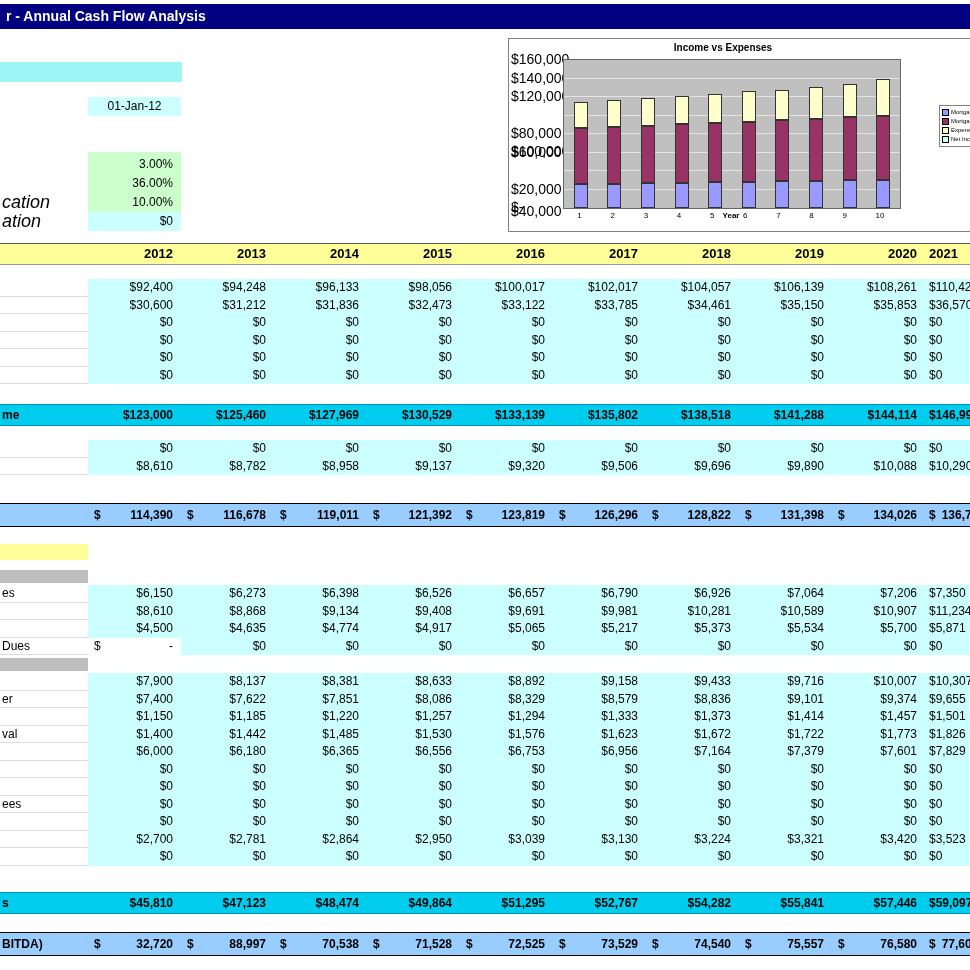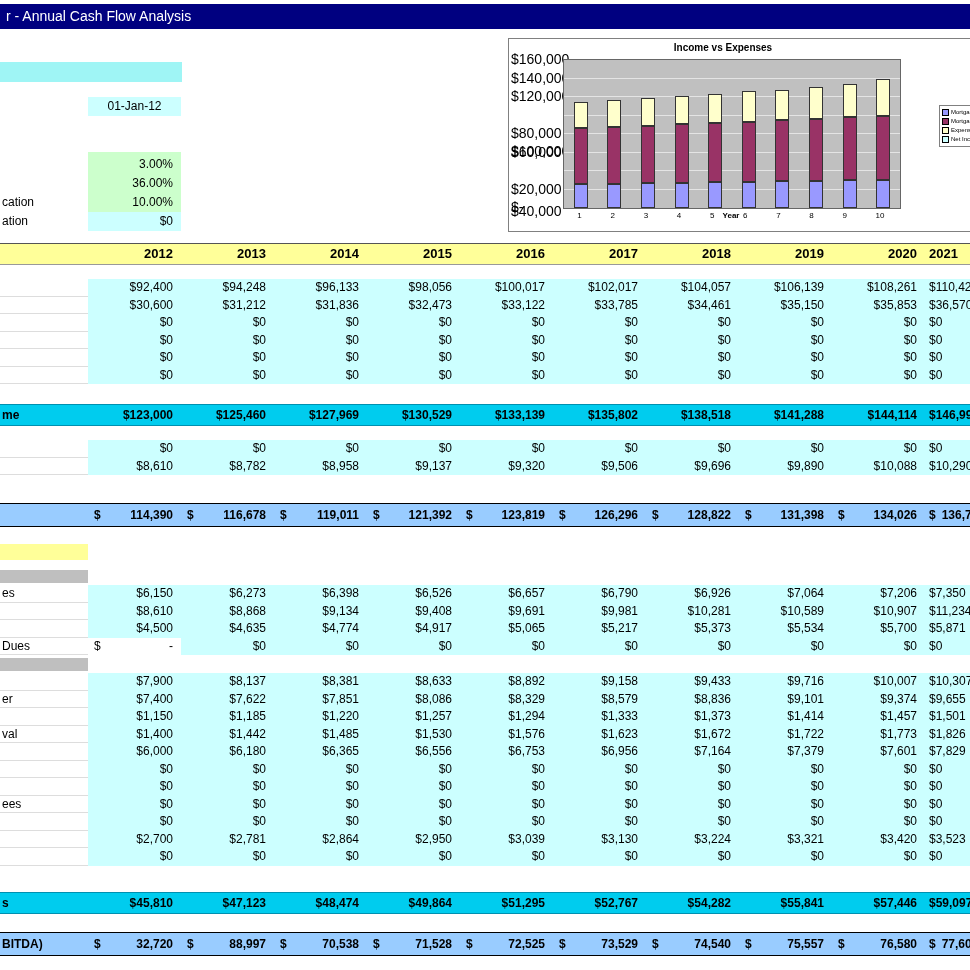--- a/index.html
+++ b/index.html
@@ -1,27 +1,27 @@
 <!DOCTYPE html>
 <html><head>
 <meta charset="utf-8">
 <style>
   html,body{margin:0;padding:0;overflow:hidden;background:#fff;}
   body{width:970px;height:970px;position:relative;font-family:"Liberation Sans",sans-serif;color:#000;}
 
   
   .titlebar{position:absolute;top:4px;left:0;width:970px;height:25px;background:#000080;color:#fff;
-    font-weight:normal;font-size:14px;line-height:25px;padding-left:6px;box-sizing:border-box;}
+    font-weight:bold;font-size:14px;line-height:25px;padding-left:6px;box-sizing:border-box;}
 
   
   .cyan-strip{position:absolute;top:62px;left:0;width:182px;height:20px;background:#9FF5F5;}
   .date-cell{position:absolute;top:97px;left:88px;width:93px;height:19px;line-height:19px;background:#CCFFFF;
     text-align:center;font-size:12px;}
   .arow{position:absolute;left:0;width:182px;height:19px;line-height:19px;}
-  .alabel{position:absolute;left:2px;top:0;font-size:12px;white-space:nowrap;}
+  .alabel{position:absolute;left:2px;top:0;font-size:18px;white-space:nowrap;font-style:italic;}
   .aval{position:absolute;left:88px;top:0;width:93px;height:19px;text-align:right;padding-right:8px;
     box-sizing:border-box;font-size:12px;}
   .green{background:#CCFFCC;}
   .cyanc{background:#CCFFFF;}
 
   
   .chart{position:absolute;left:508px;top:38px;width:456px;height:192px;background:#fff;border:1px solid #808080;padding-left:32px;}
   .chart-title{position:absolute;top:3px;left:0;right:60px;text-align:center;font-size:10px;font-weight:bold;}
   .plot{position:absolute;left:54px;top:20px;width:336px;height:148px;background:#C0C0C0;border:1px solid #666;
     display:flex;align-items:flex-end;justify-content:space-around;}

